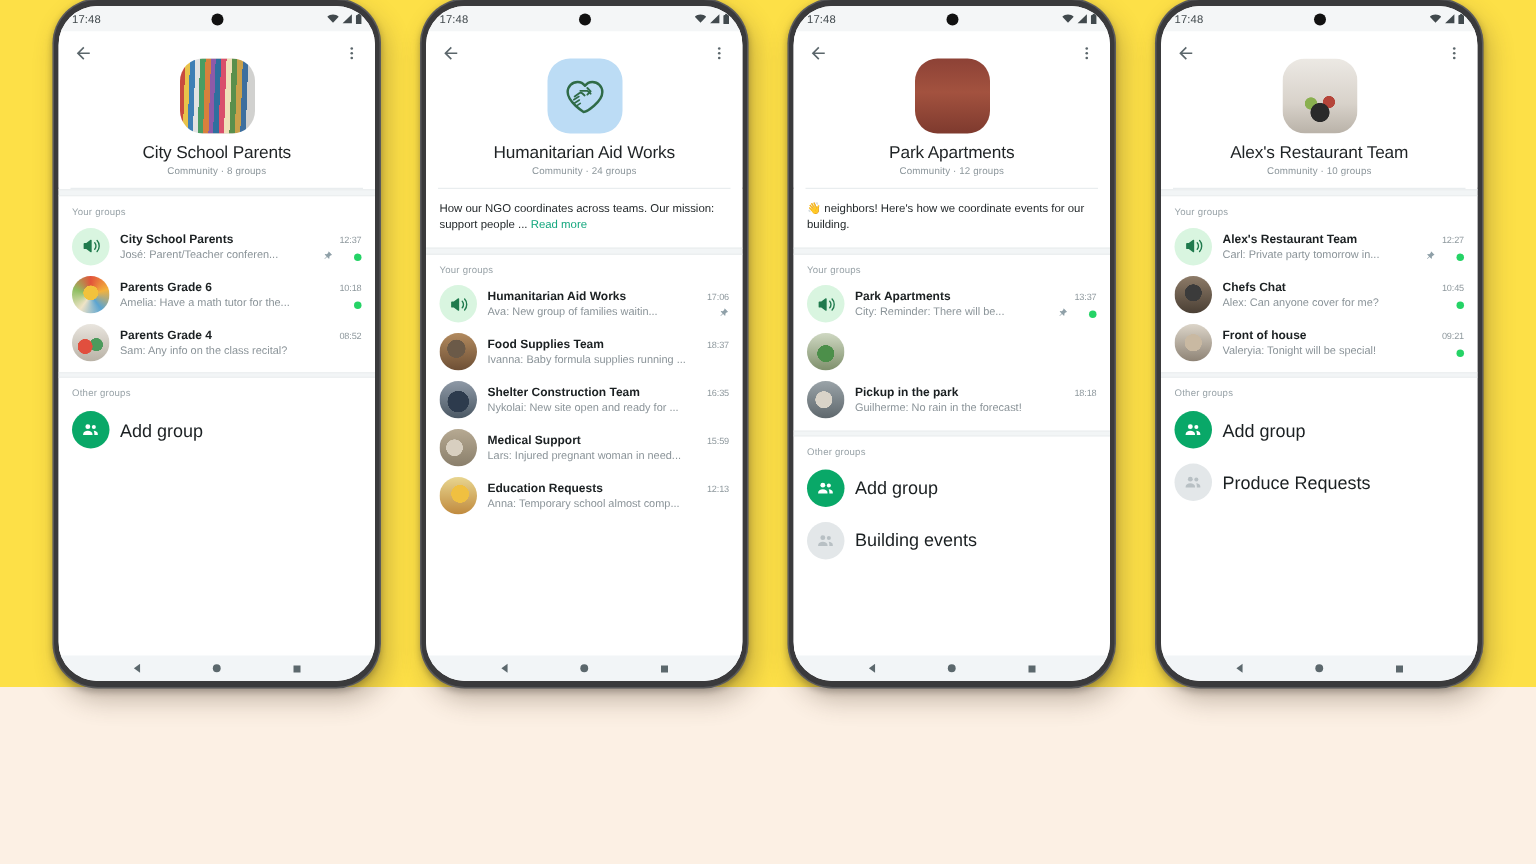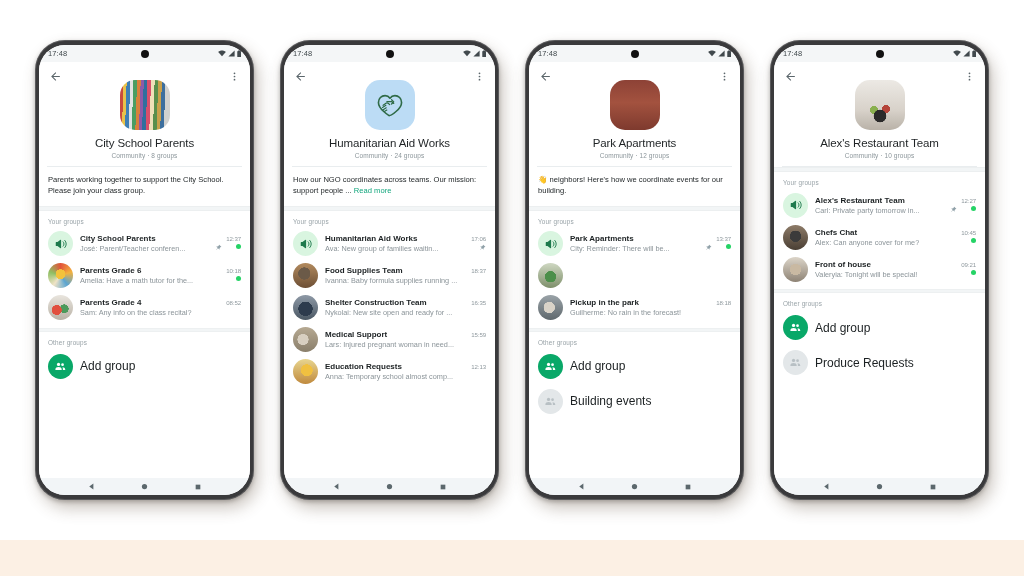--- a/index.html
+++ b/index.html
@@ -4,26 +4,26 @@
 <style>
   * { box-sizing: border-box; margin: 0; padding: 0; }
   html, body {
     width: 1024px; height: 576px;
     background: #FCF0E4;
     font-family: "Liberation Sans", sans-serif;
     overflow: hidden;
   }
   .stage {
     position: relative;
-    width: 1024px; height: 540px;
+    width: 1024px; height: 458px;
     display: flex;
     align-items: center;
     justify-content: center;
     gap: 26px;
-    background: #ffffff;
+    background: #fde047;
   }
 
   
   .phone {
     position: relative;
     width: 219px; height: 460px;
     border-radius: 30px;
     background: #3a3a3c;
     padding: 5px 4px 5px 4px;
     box-shadow: 4px 8px 16px rgba(80,60,40,.30), 0 2px 4px rgba(0,0,0,.25);
@@ -195,21 +195,21 @@
     text-overflow: ellipsis;
     flex: 1 1 auto;
   }
   .rowtime {
     font-size: 6.1px;
     color: #8f999e;
     flex: 0 0 auto;
     letter-spacing: -.1px;
   }
   .rowbottom {
-    display: flex; align-items: flex-start; gap: 14px;
+    display: flex; align-items: flex-end; gap: 14px;
     margin-top: 1px;
   }
   .rowmsg {
     font-size: 7.3px;
     color: #8b9499;
     white-space: nowrap;
     overflow: hidden;
     text-overflow: ellipsis;
     flex: 1 1 auto;
   }
@@ -321,21 +321,20 @@
               </svg>
             </div>
           </div>
           <div class="community-block">
             <div class="community-avatar ph-books"></div>
             <div class="community-name">City School Parents</div>
             <div class="community-sub">Community · 8 groups</div>
           </div>
         </div>
         <div class="hr-thin"></div>
-        <div class="desc"><span>Parents working together to support the City School. Please join your class group.</span></div>
         <div class="band"></div>
         <div class="listwrap">
           <div class="section-label">Your groups</div>
           <div class="row">
             <div class="av announce">
               <svg width="14" height="14" viewBox="0 0 24 24">
                 <path d="M3 9.5v5c0 .6.4 1 1 1h2l5 3.6c.5.4 1.2 0 1.2-.6V5.5c0-.6-.7-1-1.2-.6L6 8.5H4c-.6 0-1 .4-1 1z" fill="#1f7a4d"></path>
                 <path d="M15.7 8.2c.9.9 1.4 2.2 1.4 3.8s-.5 2.9-1.4 3.8" stroke="#1f7a4d" stroke-width="1.6" fill="none" stroke-linecap="round"></path>
                 <path d="M18.4 5.8C19.9 7.3 20.8 9.5 20.8 12s-.9 4.7-2.4 6.2" stroke="#1f7a4d" stroke-width="1.6" fill="none" stroke-linecap="round"></path>
               </svg>

